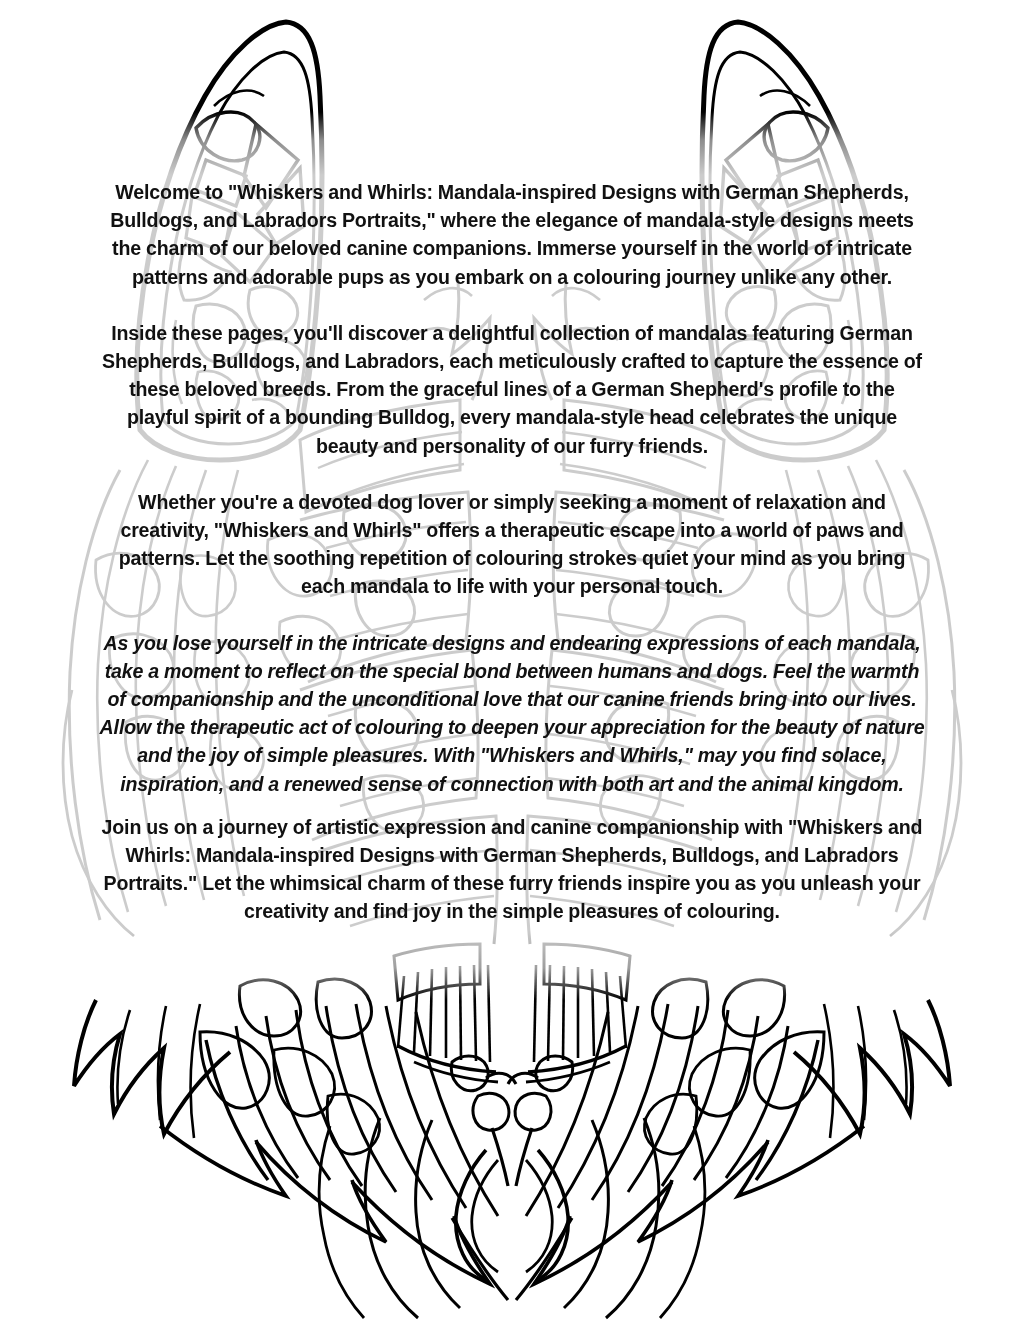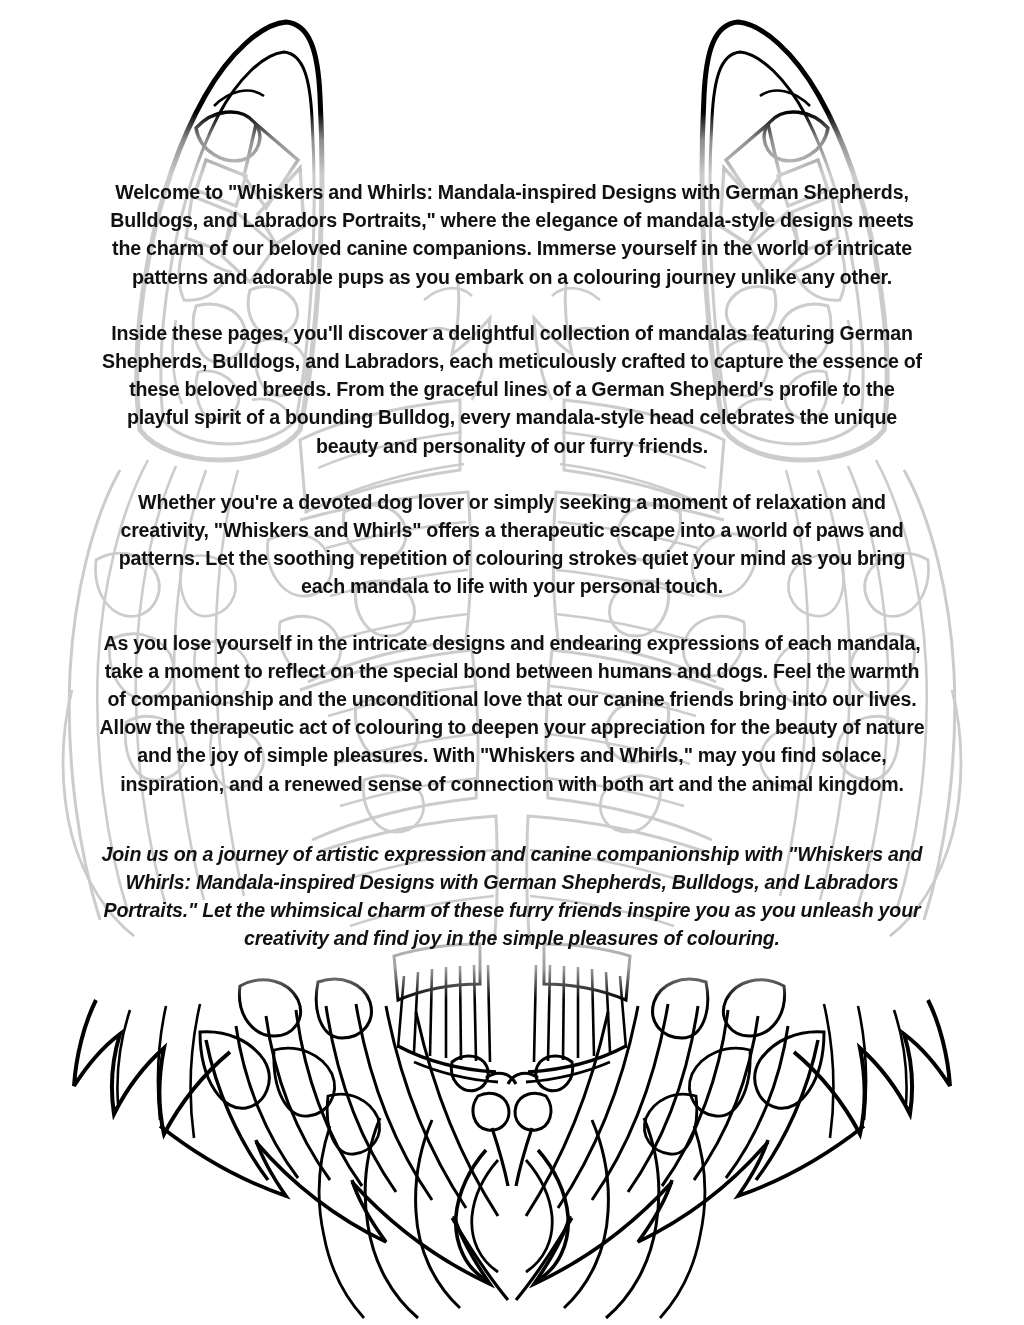--- a/index.html
+++ b/index.html
@@ -53,22 +53,22 @@
     color: #111111;
     font-family: "Liberation Sans", sans-serif;
     font-weight: bold;
     font-size: 19.6px;
     line-height: 28.2px;
     letter-spacing: -0.15px;
     margin: 0 0 28px 0;
     text-align: center;
     word-spacing: -0.3px;
   }
-  .para:last-child { margin-bottom: 0; font-style: italic; }
-  .p-long { margin-bottom: 42px; }
+  .para:last-child { margin-bottom: 0; }
+  .p-long { margin-bottom: 15px; font-style: italic; }
 </style>
 </head>
 <body>
 
 <div id="page">
 
   <svg id="artwork" viewBox="0 0 1024 1325" preserveAspectRatio="none" xmlns="http://www.w3.org/2000/svg">
     <defs>
       <g id="ear-left">
         <path d="M140 430 C128 330 152 190 205 96 C230 52 262 24 286 22 C310 24 318 52 320 96 C326 210 318 340 300 430 C270 470 170 470 140 430 Z" fill="#ffffff" stroke="#000" stroke-width="5"></path>

